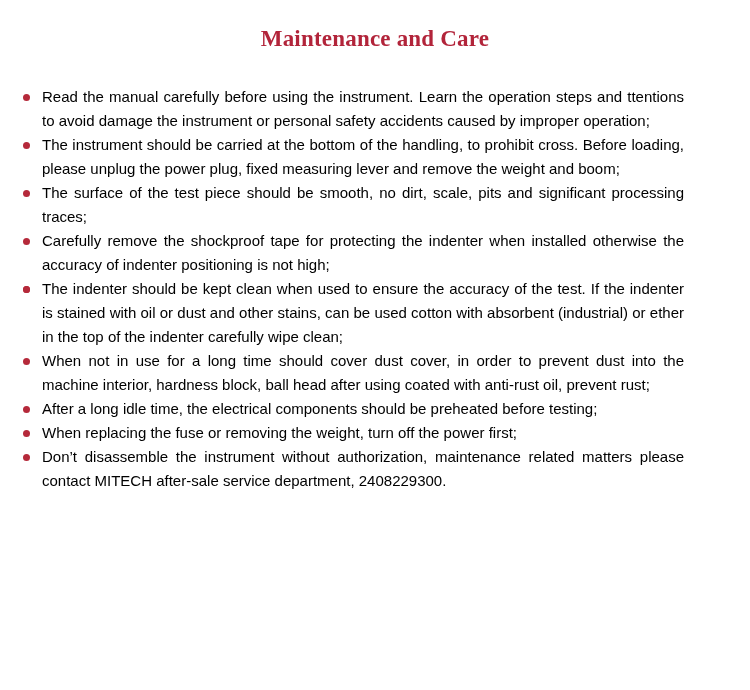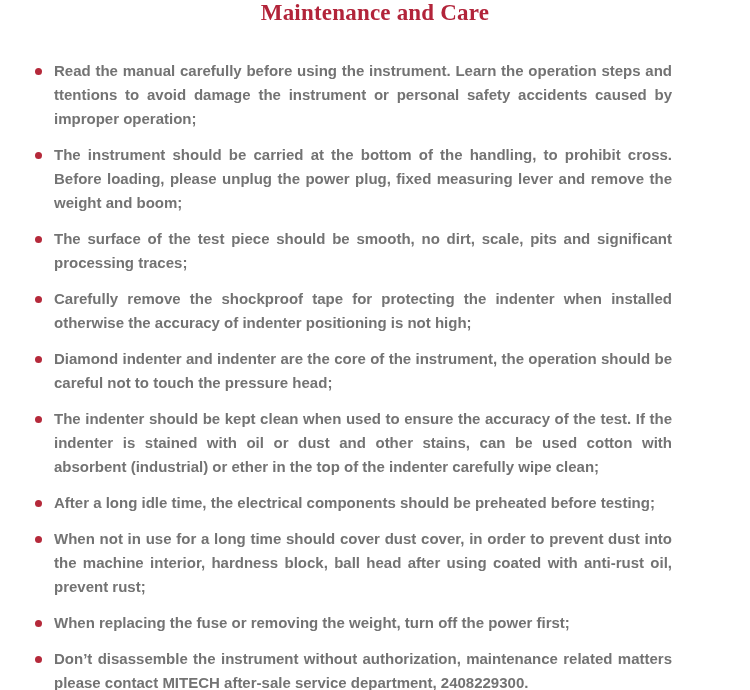--- a/index.html
+++ b/index.html
@@ -10,44 +10,45 @@
   .page {
     position: relative;
     width: 750px;
     height: 690px;
     background: #ffffff;
     overflow: hidden;
     font-family: "Liberation Sans", "DejaVu Sans", sans-serif;
   }
   .page-title {
     margin: 0;
+    padding-top: 26px;
     text-align: center;
     font-family: "Liberation Serif", "DejaVu Serif", serif;
     font-weight: 700;
     font-size: 23px;
     letter-spacing: 0.2px;
     color: #b2243a;
   }
   .bullet-list {
     list-style: none;
     margin: 33px 0 0 0;
     padding: 0 22px 0 22px;
     width: 706px;
     box-sizing: border-box;
   }
   .bullet-item {
     position: relative;
-    margin: 12px;
+    margin: 0;
     padding-left: 20px;
     text-align: justify;
     text-justify: inter-word;
     font-size: 15px;
     line-height: 24px;
-    color: #737373;
-    font-weight: 700;
+    color: #000000;
+    font-weight: 400;
   }
   .bullet-dot {
     position: absolute;
     left: 1px;
     top: 8.5px;
     width: 7px;
     height: 7px;
     border-radius: 50%;
     background: #b5293a;
   }
@@ -76,36 +77,35 @@
       </li>
 
       <li class="bullet-item">
         <span class="bullet-dot"></span>
         <span class="bullet-text">Carefully remove the shockproof tape for protecting the indenter when installed otherwise the accuracy of indenter positioning is not high;</span>
       </li>
 
 
       <li class="bullet-item">
         <span class="bullet-dot"></span>
-        <span class="bullet-text">Diamond indenter and indenter are the core of the instrument, the operation should be careful not to touch the pressure head;</span>
       </li>
 
       <li class="bullet-item">
         <span class="bullet-dot"></span>
         <span class="bullet-text">The indenter should be kept clean when used to ensure the accuracy of the test. If the indenter is stained with oil or dust and other stains, can be used cotton with absorbent (industrial) or ether in the top of the indenter carefully wipe clean;</span>
       </li>
 
       <li class="bullet-item">
         <span class="bullet-dot"></span>
-        <span class="bullet-text">After a long idle time, the electrical components should be preheated before testing;</span>
+        <span class="bullet-text">When not in use for a long time should cover dust cover, in order to prevent dust into the machine interior, hardness block, ball head after using coated with anti-rust oil, prevent rust;</span>
       </li>
 
       <li class="bullet-item">
         <span class="bullet-dot"></span>
-        <span class="bullet-text">When not in use for a long time should cover dust cover, in order to prevent dust into the machine interior, hardness block, ball head after using coated with anti-rust oil, prevent rust;</span>
+        <span class="bullet-text">After a long idle time, the electrical components should be preheated before testing;</span>
       </li>
 
 
       <li class="bullet-item">
         <span class="bullet-dot"></span>
         <span class="bullet-text">When replacing the fuse or removing the weight, turn off the power first;</span>
       </li>
 
       <li class="bullet-item">
         <span class="bullet-dot"></span>

